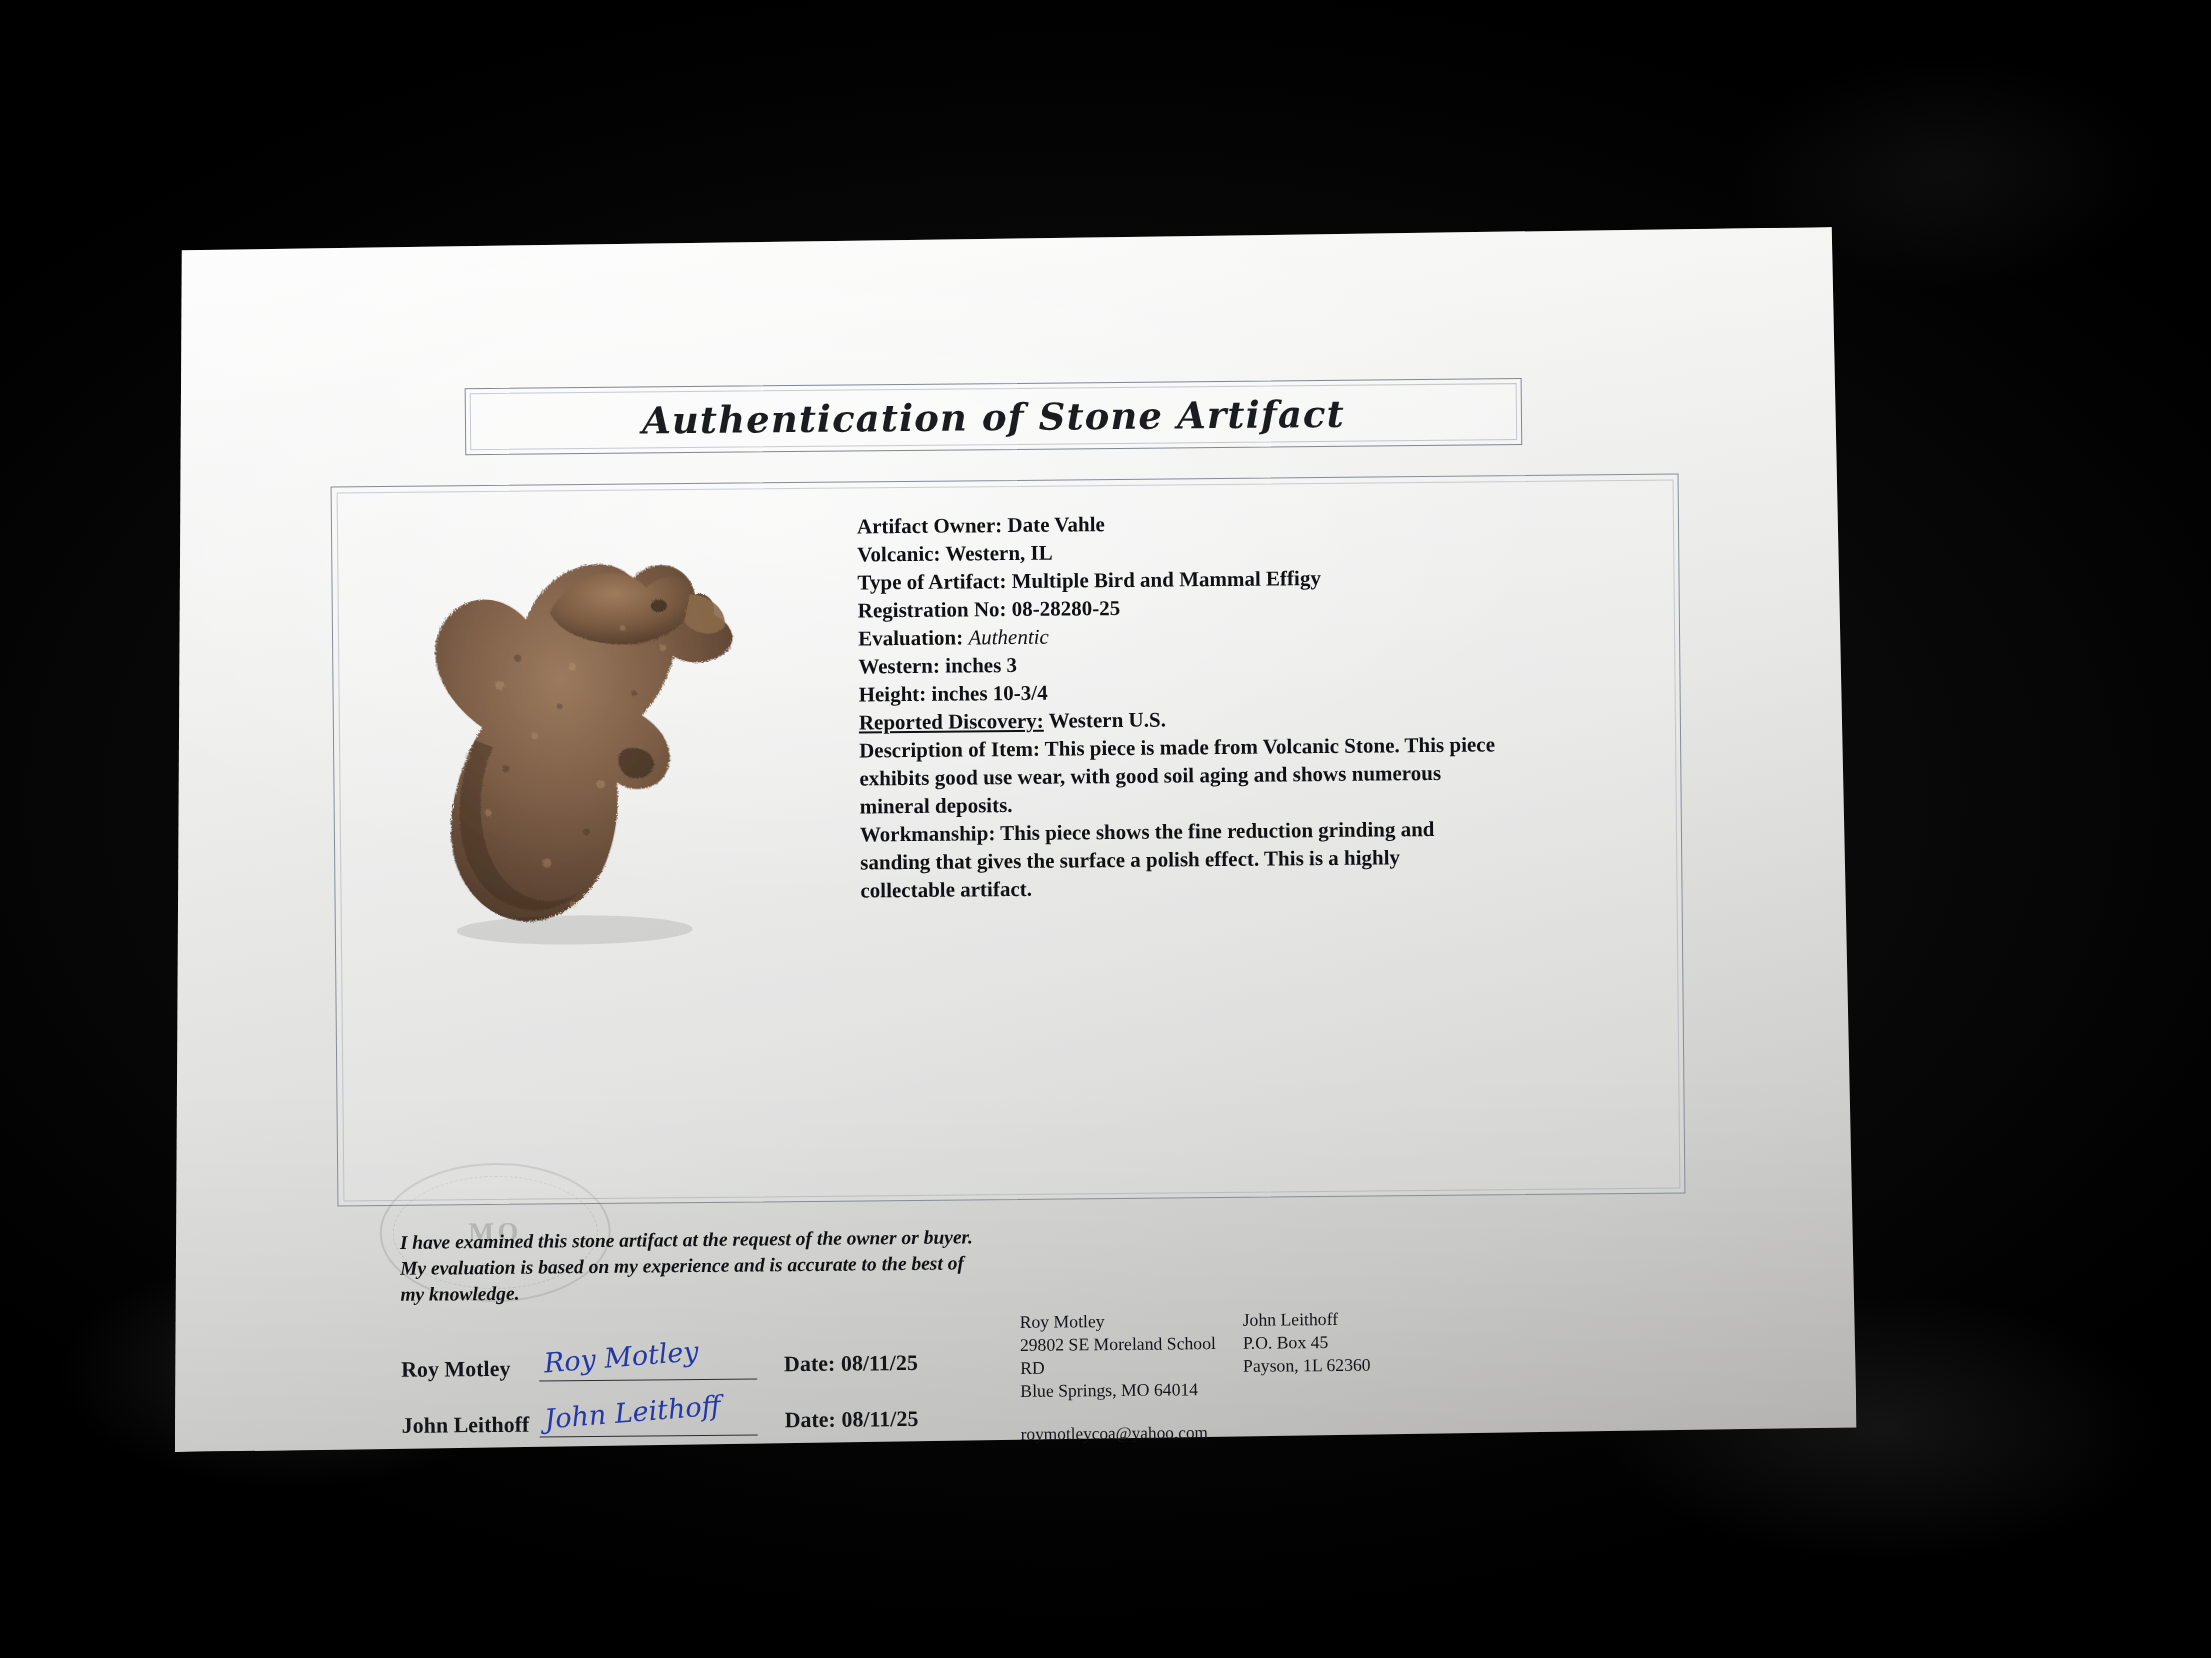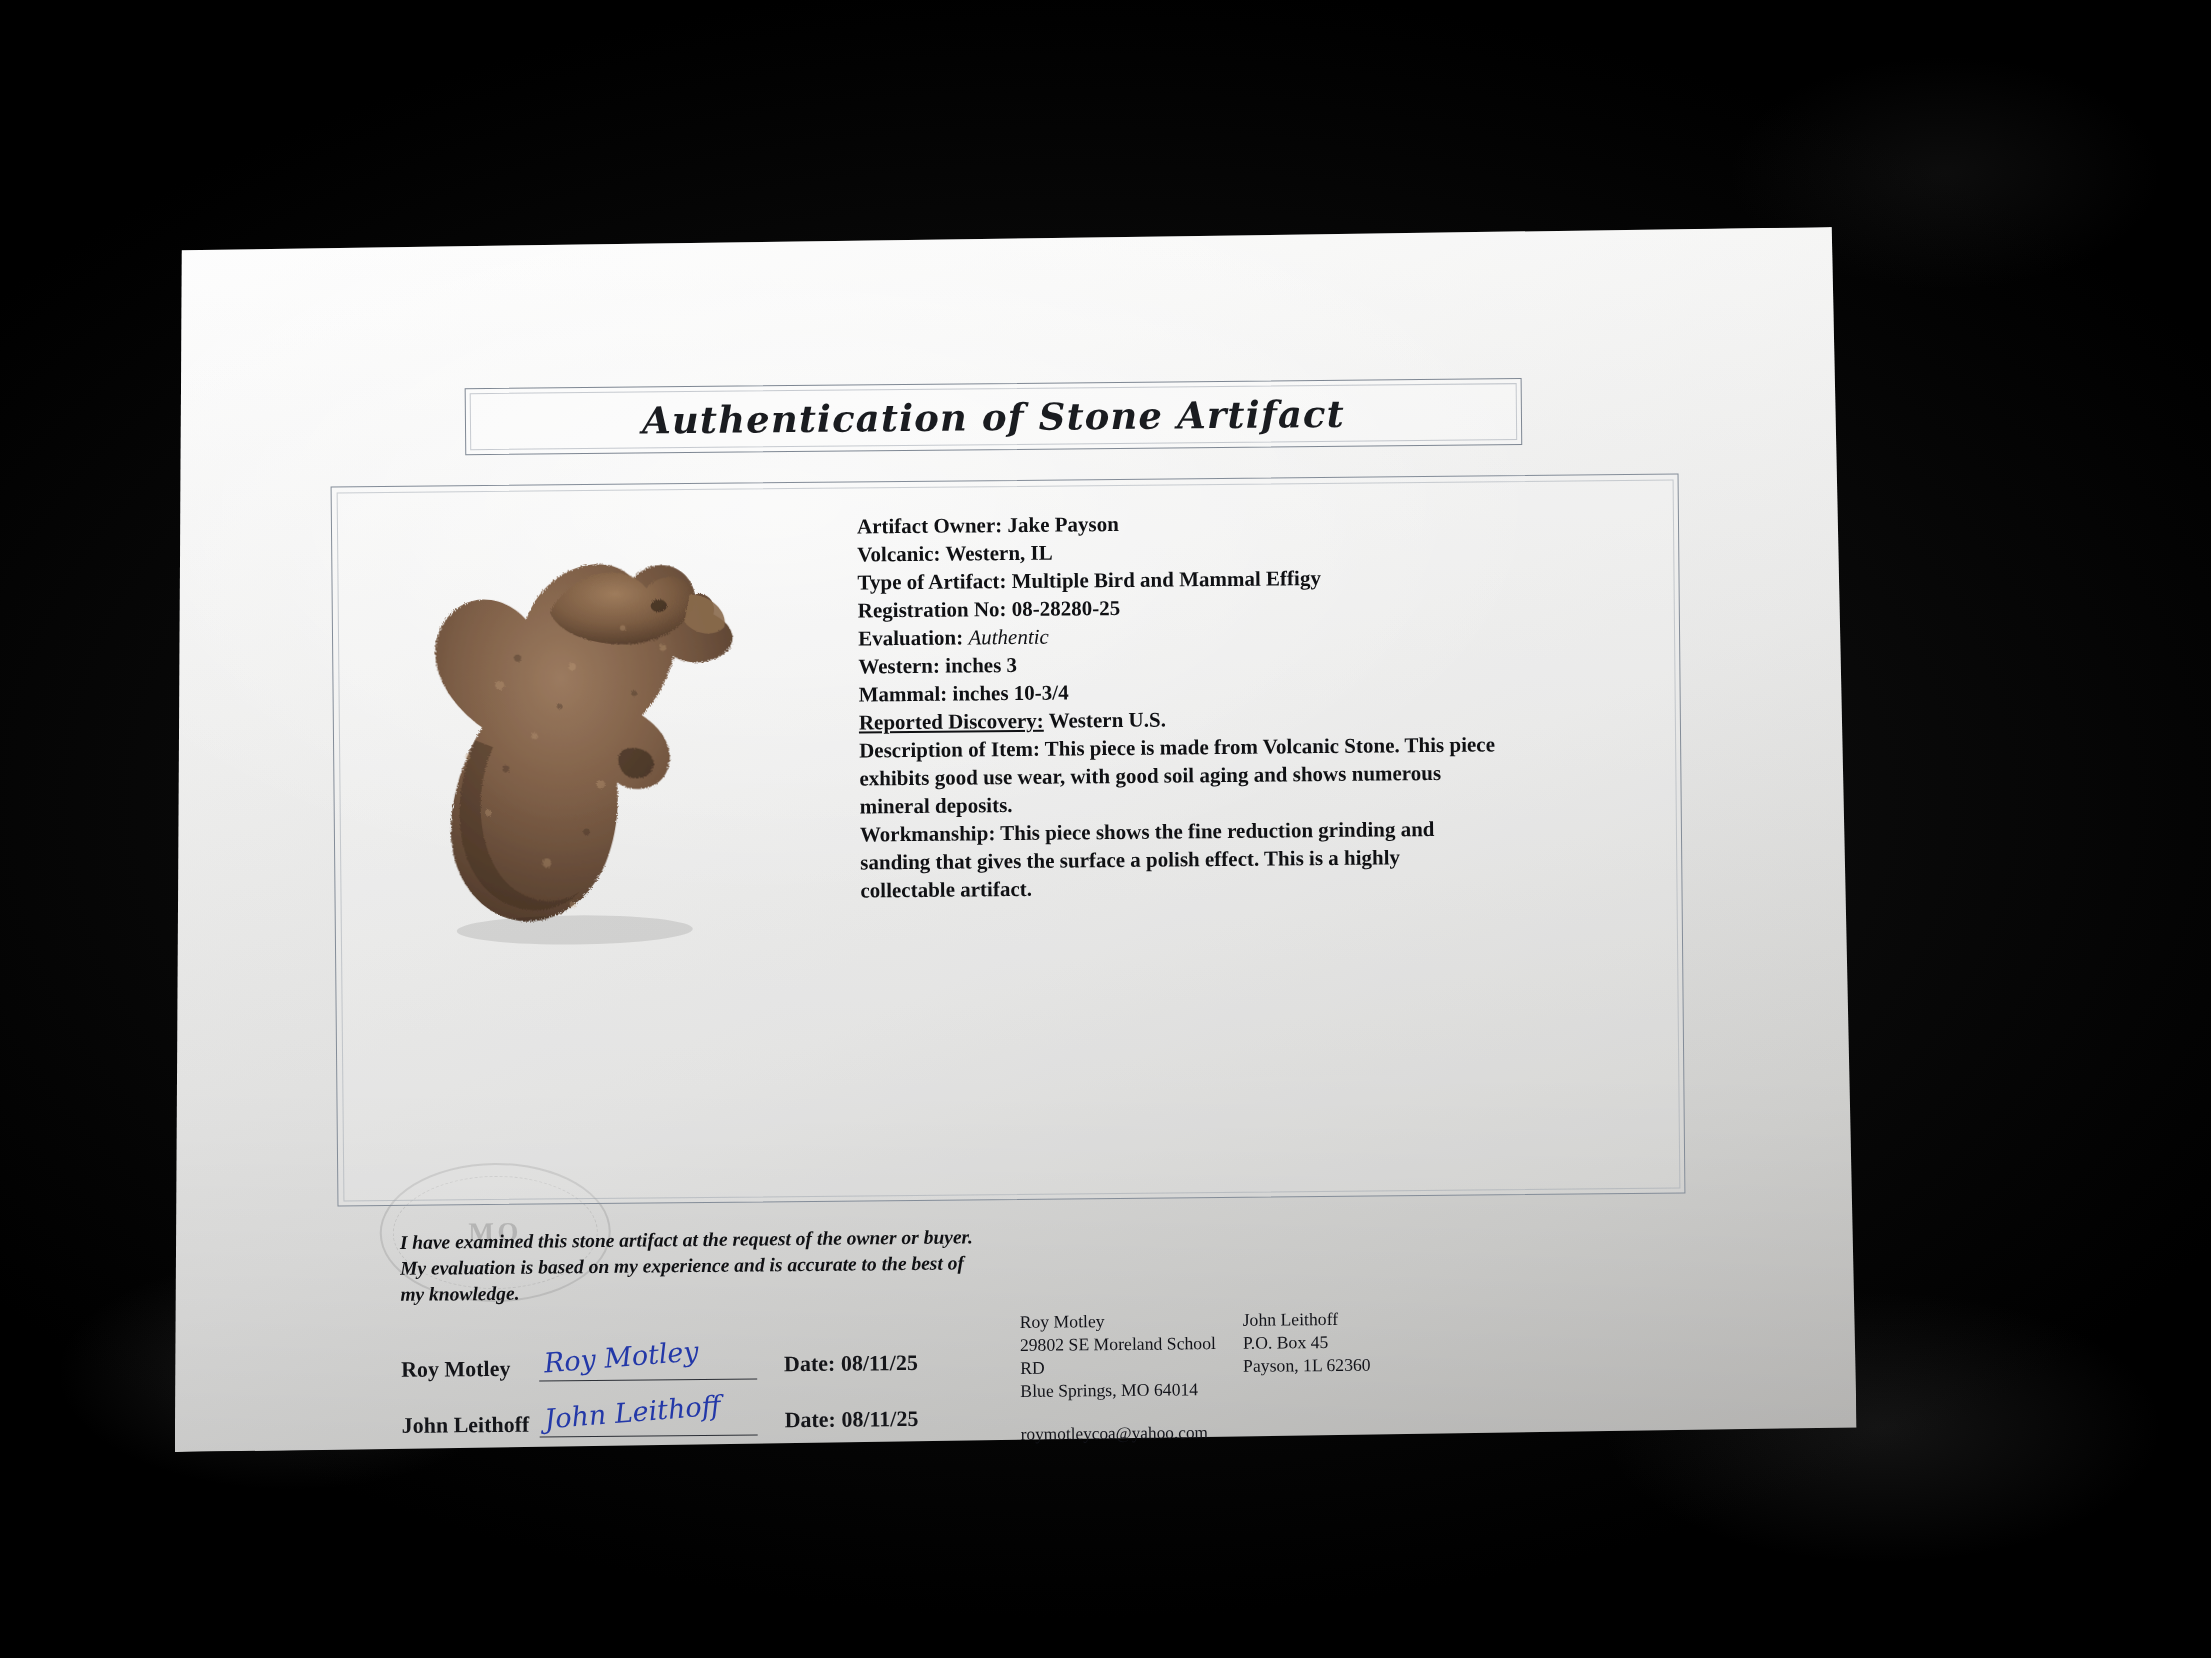--- a/index.html
+++ b/index.html
@@ -346,21 +346,21 @@
             </g>
           </g>
 
           <ellipse cx="200" cy="460" rx="130" ry="16" fill="#000" opacity="0.10"></ellipse>
         </svg>
       </div>
 
       <div id="details">
         <div class="row">
           <span class="lbl">Artifact Owner:</span>
-          <span class="val">Jake Payson</span>
+          <span class="val">Date Vahle</span>
         </div>
         <div class="row">
           <span class="lbl">Volcanic:</span>
           <span class="val">Western, IL</span>
         </div>
         <div class="row">
           <span class="lbl">Type of Artifact:</span>
           <span class="val">Multiple Bird and Mammal Effigy</span>
         </div>
         <div class="row">
@@ -369,21 +369,21 @@
         </div>
         <div class="row evaluation">
           <span class="lbl">Evaluation:</span>
           <span class="val">Authentic</span>
         </div>
         <div class="row">
           <span class="lbl">Western:</span>
           <span class="val">inches 3</span>
         </div>
         <div class="row">
-          <span class="lbl">Mammal:</span>
+          <span class="lbl">Height:</span>
           <span class="val">inches 10-3/4</span>
         </div>
         <div class="row">
           <span class="lbl u">Reported Discovery:</span>
           <span class="val">Western U.S.</span>
         </div>
 
         <div class="para">
           <span class="lbl u">Description of Item:</span><span> This piece is made from Volcanic Stone. This piece exhibits good use wear, with good soil aging and shows numerous mineral deposits.</span>
         </div>

